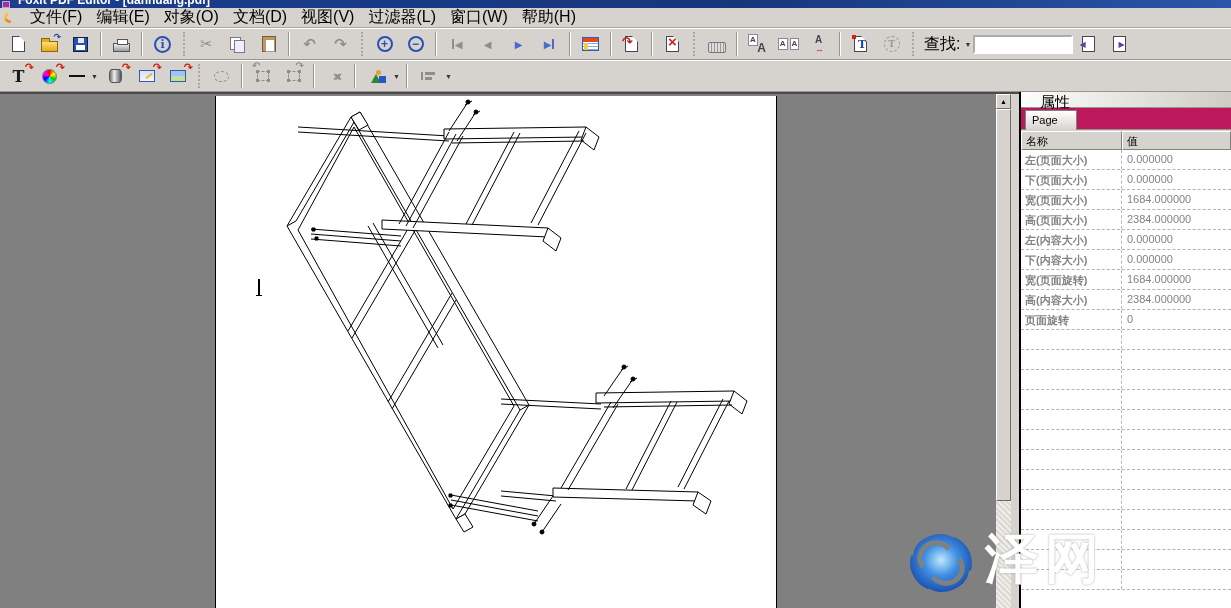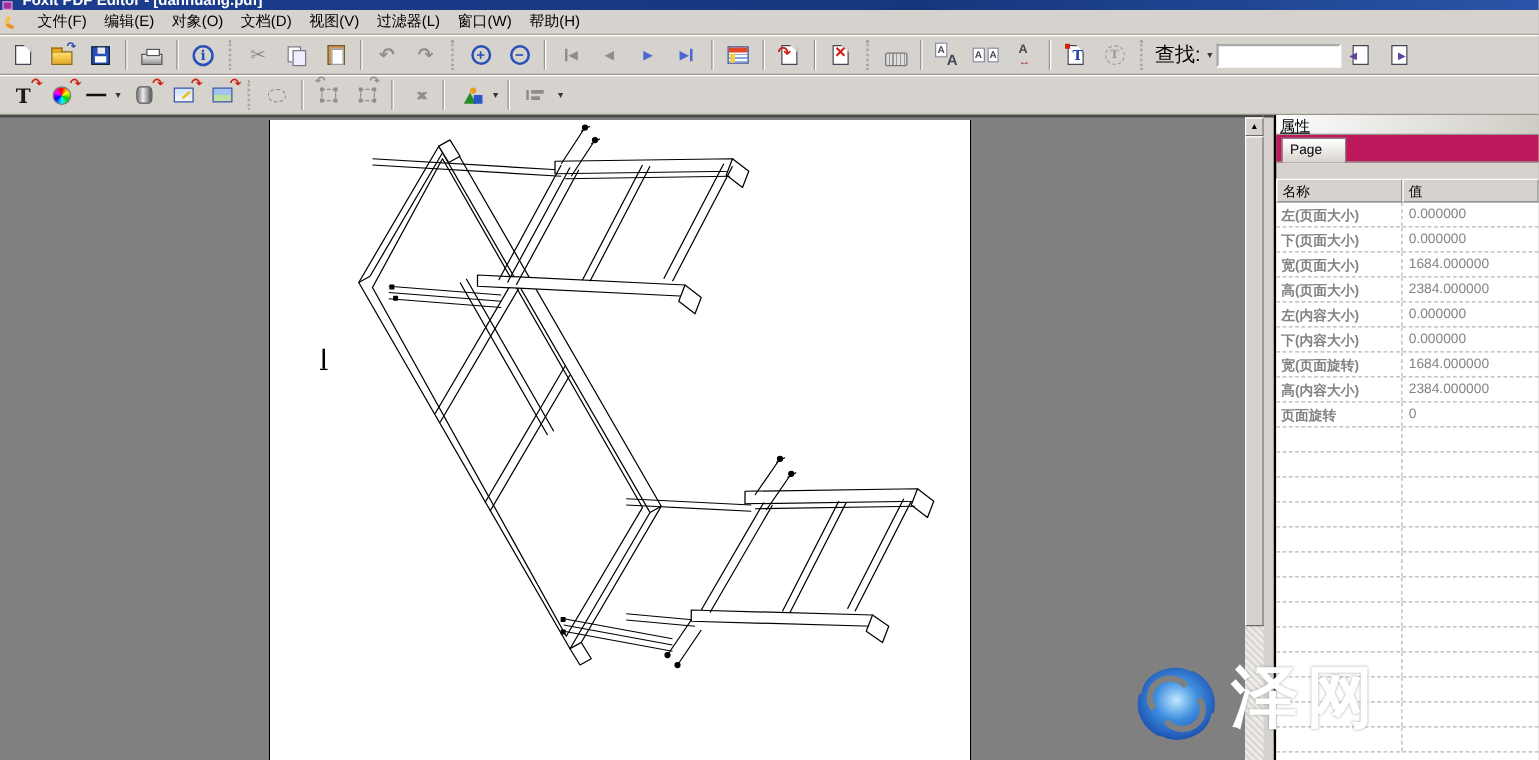--- a/index.html
+++ b/index.html
@@ -10,21 +10,21 @@
   .titlebar { position:absolute; left:0; top:0; width:1231px; height:8px;
     background:linear-gradient(90deg,#1b3d8f 0%,#16367c 60%,#2a55a8 100%); overflow:hidden; }
   .titlebar .app-ico { position:absolute; left:2px; top:1px; width:8px; height:7px; background:#a030a0; border:1px solid #d0a0d0; }
   .titlebar .ttext { position:absolute; left:18px; top:-7px; color:#fff; font-weight:bold; font-size:12px; white-space:nowrap; }
 
   
   .menubar { position:absolute; left:0; top:8px; width:1231px; height:20px; background:#d6d3ce;
     display:flex; align-items:center; border-bottom:1px solid #aca899; }
   .menu-doc-icon { width:11px; height:11px; margin:0 8px 0 4px; border:3px solid transparent;
     border-bottom-color:#f09020; border-left-color:#f8c040; border-radius:50%; transform:rotate(25deg); }
-  .menu-item { font-size:12px; color:#000; padding:2px 7px; white-space:nowrap; cursor:default; }
+  .menu-item { font-size:16px; color:#000; padding:2px 7px; white-space:nowrap; cursor:default; }
 
   
   .tbrow { position:absolute; left:0; width:1231px; height:32px; background:#d6d3ce;
     border-top:1px solid #fff; border-bottom:1px solid #9a968f; display:flex; align-items:center; padding-left:3px; }
   .tb1 { top:28px; } .tb2 { top:60px; }
   .btn { width:27px; height:26px; display:flex; align-items:center; justify-content:center;
     position:relative; margin:0 2px; flex:none; }
   .sep { width:2px; height:24px; border-left:1px solid #9a968f; border-right:1px solid #fff; margin:0 4px; flex:none; }
   .grip { width:3px; height:24px; border-left:2px dotted #aaa79f; margin:0 5px; flex:none; }
   .dis { color:#8f8f89; }
@@ -101,25 +101,25 @@
   .sbtn { position:absolute; left:0; top:0; width:15px; height:15px; background:#d6d3ce;
     border:1px solid; border-color:#fff #6a6a6a #6a6a6a #fff; font-size:7px; color:#000;
     display:flex; align-items:center; justify-content:center; }
   .sthumb { position:absolute; left:0; top:15px; width:15px; height:392px; background:#d6d3ce;
     border:1px solid; border-color:#fff #6a6a6a #6a6a6a #fff; }
   .splitter { position:absolute; left:1011px; top:92px; width:8px; height:516px; background:#d6d3ce; border-top:2px solid #4a4a4a; }
 
   
   .panel { position:absolute; left:1019px; top:92px; width:212px; height:516px; background:#d6d3ce; border-left:2px solid #000; }
   .panel-title { height:16px; background:linear-gradient(90deg,#fdfdfd,#cfccc5); border-bottom:1px solid #9a968f;
-    font-size:12px; padding:1px 3px; color:#000;text-decoration:underline; }
+    font-size:15px; padding:1px 19px; color:#000; }
   .panel-tabs { height:22px; background:#be185d; border-bottom:1px solid #9a968f; display:flex; align-items:flex-end; padding-left:4px; }
   .tab { width:52px; height:20px; background:#d6d3ce; border:1px solid #808080; border-bottom:none;
     font-size:11px; padding:3px 0 0 6px; position:relative; top:1px; background:linear-gradient(#fff,#d6d3ce); }
-  .grid { position:absolute; left:0; top:39px; right:0; bottom:0; background:#fff; overflow:hidden;margin-top:12px; }
+  .grid { position:absolute; left:0; top:39px; right:0; bottom:0; background:#fff; overflow:hidden; }
   .ghead { display:flex; height:19px; }
   .ghead .hc { background:#d6d3ce; border:1px solid; border-color:#fff #808080 #808080 #fff;
     font-size:11px; padding:2px 4px; color:#000; }
   .hc.c1 { width:101px; flex:none; } .hc.c2 { flex:1; }
   .grow { display:flex; height:20px; border-bottom:1px dashed #b4b4b4; font-size:11px; color:#838383; }
   .grow .nc { width:101px; flex:none; padding:3px 0 0 4px; border-right:1px dashed #b4b4b4; overflow:hidden; white-space:nowrap;font-weight:bold; }
   .grow .vc { flex:1; padding:3px 0 0 5px; overflow:hidden; white-space:nowrap; }
 
   
   .watermark { position:absolute; left:903px; top:527px; z-index:9; display:flex; align-items:center; pointer-events:none;font-family:Liberation Mono, monospace; }

